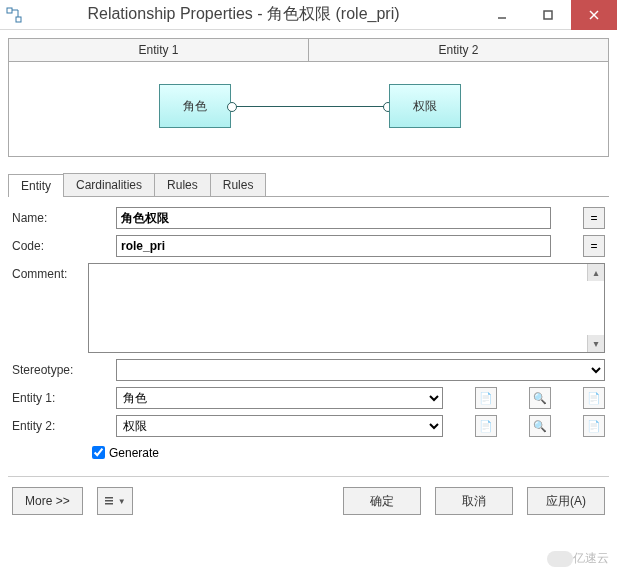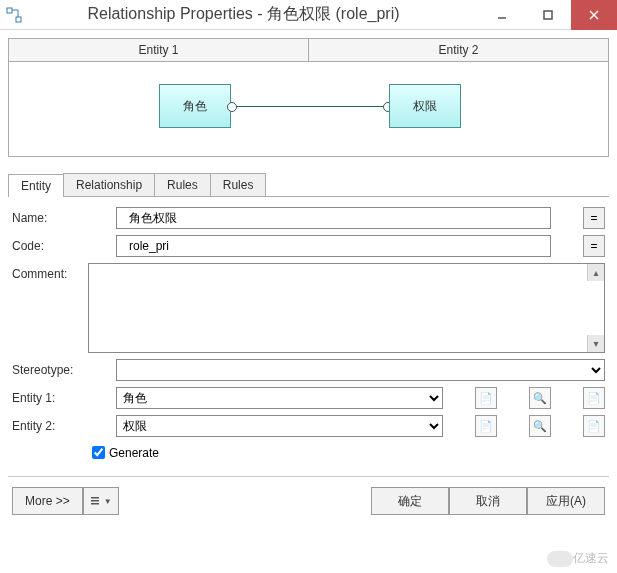--- a/index.html
+++ b/index.html
@@ -21,32 +21,32 @@
 .rel-line { position: absolute; top: 44px; left: 222px; width: 158px; height: 1px; background: #2a6060; }
 .rel-line::before, .rel-line::after { content: ""; position: absolute; width: 8px; height: 8px; border: 1px solid #2a6060; border-radius: 50%; top: -4px; background: #fff; }
 .rel-line::before { left: -4px; }
 .rel-line::after { right: -4px; }
 .tabs { display: flex; margin-top: 16px; border-bottom: 1px solid #aaa; }
 .tab { padding: 4px 12px; border: 1px solid #aaa; border-bottom: none; background: #f0f0f0; margin-right: -1px; color: #333; cursor: pointer; }
 .tab.active { background: #fff; position: relative; top: 1px; }
 .form { padding: 10px 4px 0 4px; }
 .row { display: flex; align-items: center; margin-bottom: 6px; gap: 28px; }
 .row label { width: 76px; color: #333; }
-.row input[type=text] { flex: 1; height: 22px; border: 1px solid #888; padding: 0 12px; background: #fff; }
+.row input[type=text] { flex: 1; height: 22px; border: 1px solid #888; padding: 0 4px; background: #fff; font-weight: bold; }
 .row select { flex: 1; height: 22px; border: 1px solid #888; background: #fff; padding: 0 2px; }
 .eq-btn { width: 22px; height: 22px; margin-left: 4px; border: 1px solid #999; background: #f0f0f0; display: flex; align-items: center; justify-content: center; cursor: pointer; }
 .comment-row { display: flex; margin-bottom: 6px; }
 .comment-row label { width: 76px; padding-top: 4px; color: #333; }
 .comment-box { flex: 1; height: 90px; border: 1px solid #888; position: relative; }
 .scroll-btn { position: absolute; right: 0; width: 17px; height: 17px; background: #e8e8e8; border-left: 1px solid #ccc; display: flex; align-items: center; justify-content: center; color: #666; font-size: 10px; }
 .icon-btn { width: 22px; height: 22px; margin-left: 4px; border: 1px solid #999; background: #f8f8f8; display: flex; align-items: center; justify-content: center; cursor: pointer; font-size: 11px; }
 .gen-row { padding-left: 76px; margin-top: 6px; display: flex; align-items: center; }
 .gen-row input { margin-right: 4px; }
 .divider { height: 1px; background: #ccc; margin: 14px 0 10px 0; }
-.footer { display: flex; align-items: center; padding: 0 4px; gap: 0; }
+.footer { display: flex; align-items: center; padding: 0 4px; gap: 14px; }
 .footer .spacer { flex: 1; }
 .btn { height: 28px; min-width: 78px; border: 1px solid #999; background: #f2f2f2; color: #333; cursor: pointer; padding: 0 12px; }
 .btn.small { min-width: 64px; }
 .toolbar-btn { height: 28px; width: 36px; border: 1px solid #999; background: #f2f2f2; display: flex; align-items: center; justify-content: center; cursor: pointer; gap: 2px; }
 .watermark { position: absolute; right: 8px; bottom: 6px; display: flex; align-items: center; gap: 0; color: #bbb; font-size: 13px; margin-top: 37px; }
 .watermark .cloud { width: 26px; height: 16px; border-radius: 10px; background: #e8e8e8; position: relative; }
 </style>
 </head>
 <body>
 
@@ -85,21 +85,21 @@
     <div>Entity 2</div>
   </div>
   <div class="diagram">
     <div class="entity-box e1">角色</div>
     <div class="rel-line"></div>
     <div class="entity-box e2">权限</div>
   </div>
 
   <div class="tabs">
     <div class="tab active">Entity</div>
-    <div class="tab">Relationship</div>
+    <div class="tab">Cardinalities</div>
     <div class="tab">Rules</div>
     <div class="tab">Rules</div>
   </div>
 
   <div class="form">
     <div class="row">
       <label>Name:</label>
       <input type="text" value="角色权限" style="">
       <div class="eq-btn">=</div>
     </div>

